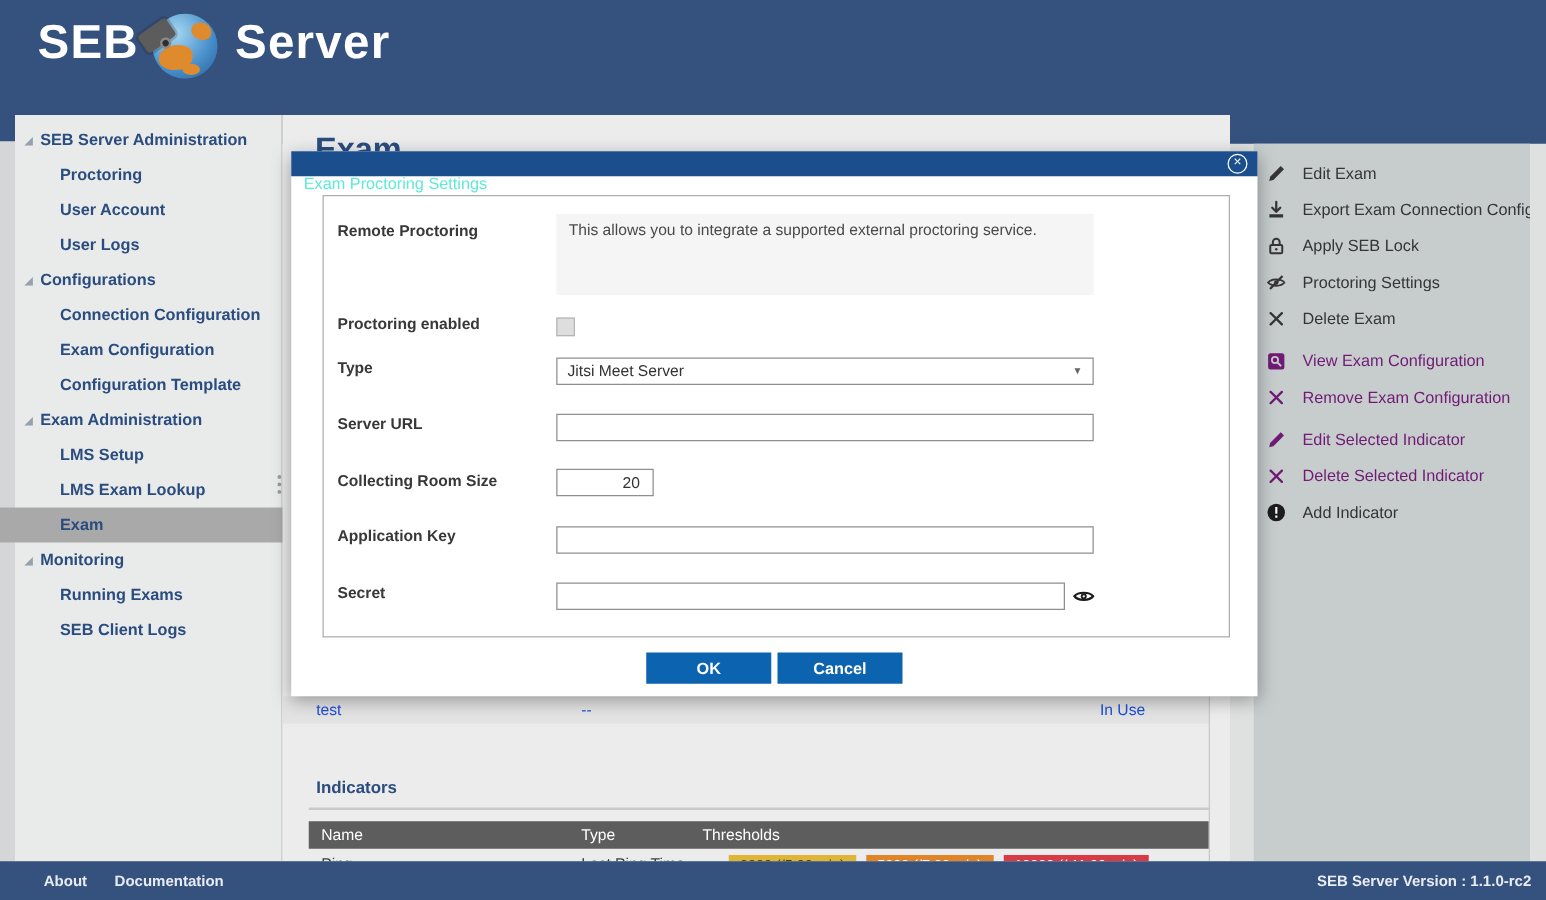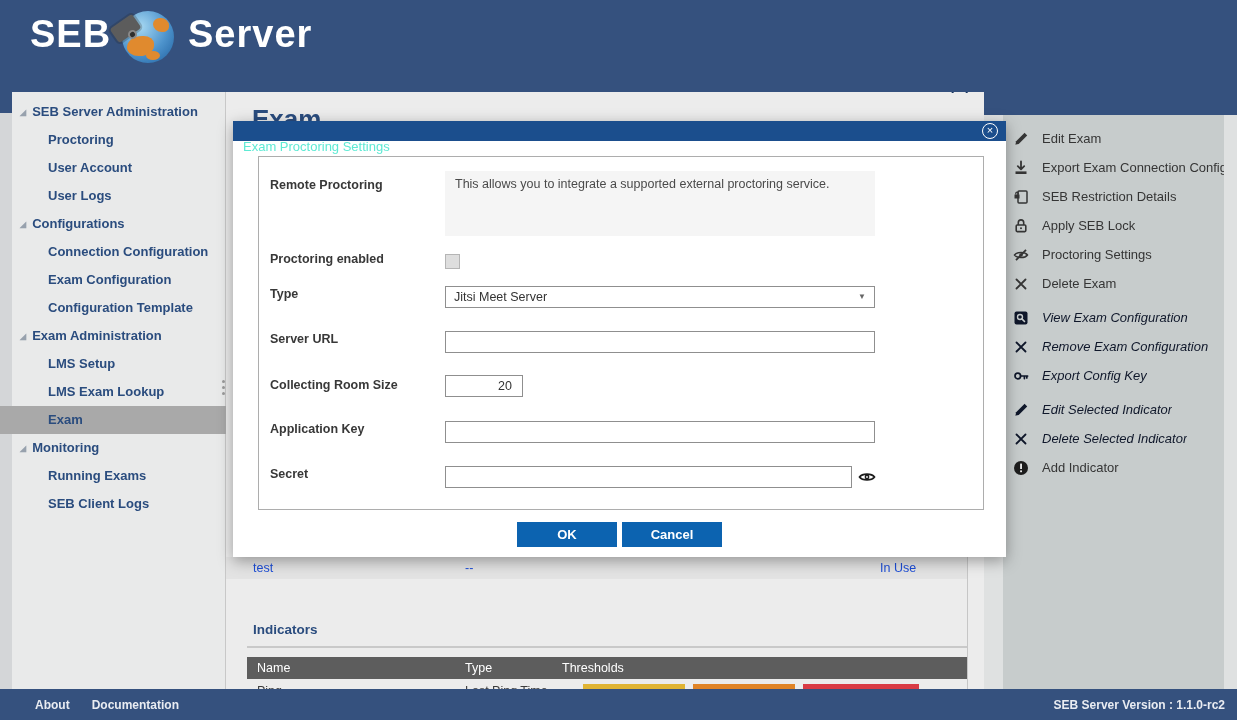--- a/index.html
+++ b/index.html
@@ -59,21 +59,21 @@
   .b-o { background:#e08427; color:#fff; }
   .b-r { background:#d93b45; color:#fff; }
   .vline { position:absolute; left:741px; top:481px; width:1px; height:132px; background:#c6c6c6; }
 
   
   .rpanel { position:absolute; left:1003px; top:115px; width:221px; height:574px; background:#c7cccc; padding-top:9px; z-index:2; }
   .rp-item { display:flex; align-items:center; height:29px; padding-left:9px; cursor:pointer; }
   .rp-ic { width:17px; height:17px; display:flex; align-items:center; justify-content:center; flex:0 0 17px; }
   .rp-lb { margin-left:13px; font-size:13px; white-space:nowrap; overflow:hidden; }
   .rp-on  { color:#353535; }
-  .rp-off { color:#0f172a; cursor:default;font-style:italic; }
+  .rp-off { color:#701a75; cursor:default; }
   .rp-gap { margin-top:5px; }
 
   
   .ftr { position:absolute; left:0; top:689px; width:1237px; height:31px; background:#35517e;
          display:flex; align-items:center; color:#e9ecf2; font-size:12px; font-weight:bold; z-index:5; }
   .ftr .lnk { cursor:pointer; }
   .f-about { margin-left:35px; }
   .f-doc { margin-left:22px; }
   .f-ver { margin-left:auto; margin-right:12px; }
 
@@ -192,30 +192,20 @@
       <span class="rp-ic">
           <svg class="ic" width="16" height="16" viewBox="0 0 16 16" fill="none" stroke="currentColor" stroke-width="1.8">
             <path d="M8 1.5v7.5M4.8 6.2L8 9.4l3.2-3.2" stroke-linecap="round" stroke-linejoin="round"></path>
             <path d="M2.5 12.7h11" stroke-width="2.6"></path>
           </svg>
         </span>
       <span class="rp-lb">Export Exam Connection Configura</span>
     </div>
     <div class="rp-item rp-on">
       <span class="rp-ic">
-          <svg class="ic" width="16" height="16" viewBox="0 0 16 16" fill="none" stroke="currentColor" stroke-width="1.5">
-            <rect x="5" y="2" width="9" height="12" rx="1"></rect>
-            <rect x="1.5" y="5.5" width="5" height="4" fill="currentColor" stroke="none"></rect>
-            <path d="M2.8 5.5V4.3a1.2 1.2 0 0 1 2.4 0v1.2" stroke-width="1.2"></path>
-          </svg>
-        </span>
-      <span class="rp-lb">SEB Restriction Details</span>
-    </div>
-    <div class="rp-item rp-on">
-      <span class="rp-ic">
           <svg class="ic" width="16" height="16" viewBox="0 0 16 16" fill="none" stroke="currentColor" stroke-width="1.6">
             <rect x="3.2" y="7" width="9.6" height="6.6" rx="1"></rect>
             <path d="M5.3 7V4.6a2.7 2.7 0 0 1 5.4 0V7"></path>
             <circle cx="8" cy="10.3" r="1" fill="currentColor" stroke="none"></circle>
           </svg>
         </span>
       <span class="rp-lb">Apply SEB Lock</span>
     </div>
     <div class="rp-item rp-on">
       <span class="rp-ic">
@@ -245,29 +235,20 @@
         </span>
       <span class="rp-lb">View Exam Configuration</span>
     </div>
     <div class="rp-item rp-off">
       <span class="rp-ic">
           <svg class="ic" width="16" height="16" viewBox="0 0 16 16" fill="none" stroke="currentColor" stroke-width="1.8" stroke-linecap="round">
             <path d="M3.5 3.5l9 9M12.5 3.5l-9 9"></path>
           </svg>
         </span>
       <span class="rp-lb">Remove Exam Configuration</span>
-    </div>
-    <div class="rp-item rp-off">
-      <span class="rp-ic">
-          <svg class="ic" width="16" height="16" viewBox="0 0 16 16" fill="none" stroke="currentColor" stroke-width="1.7">
-            <circle cx="4.8" cy="8" r="2.8"></circle>
-            <path d="M7.6 8h7M11.4 8v2.6M13.8 8v2" stroke-linecap="round"></path>
-          </svg>
-        </span>
-      <span class="rp-lb">Export Config Key</span>
     </div>
     <div class="rp-item rp-off rp-gap">
       <span class="rp-ic">
           <svg class="ic" width="16" height="16" viewBox="0 0 16 16">
             <path d="M11.6 1.8l2.6 2.6-8.5 8.5-3.3.8.7-3.4z" fill="currentColor"></path>
           </svg>
         </span>
       <span class="rp-lb">Edit Selected Indicator</span>
     </div>
     <div class="rp-item rp-off">

